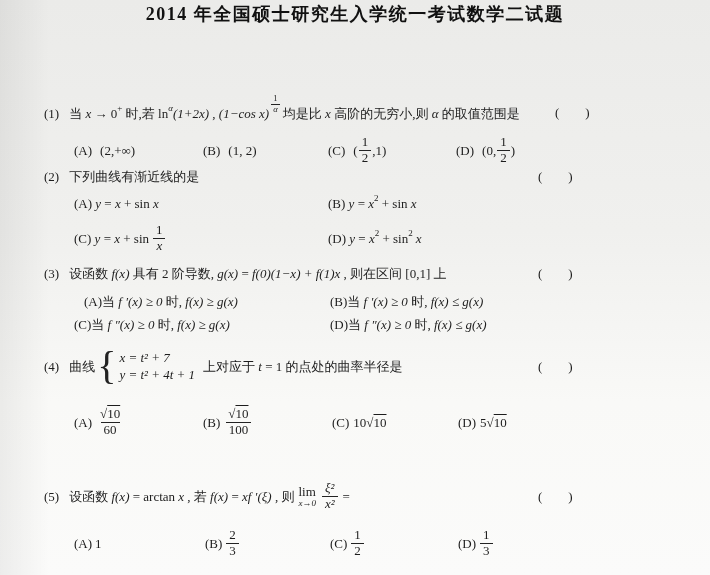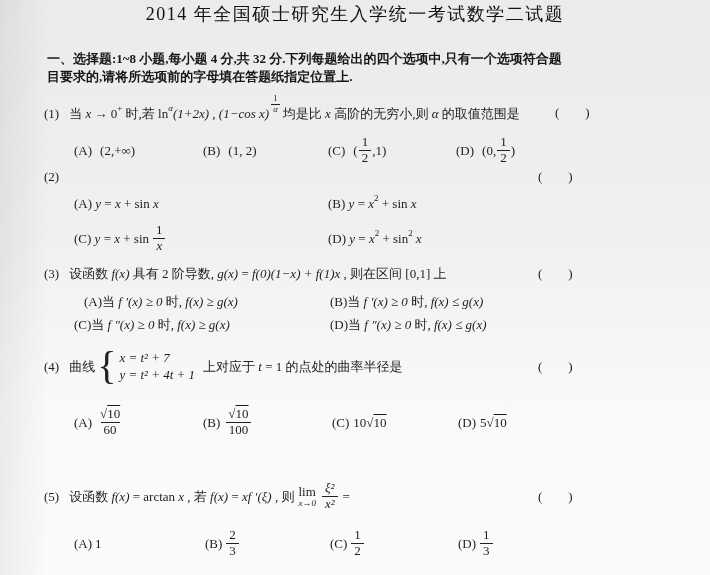--- a/index.html
+++ b/index.html
@@ -9,21 +9,21 @@
     background:linear-gradient(90deg, rgba(0,0,0,0.06) 0, rgba(0,0,0,0) 7%),
                linear-gradient(180deg,#ebebe9 0%,#f0f0ee 40%,#f9f9f7 70%,#fbfbfa 100%);
     color:#1d1d1d;
   }
   .line{
     position:absolute;display:flex;align-items:center;
     white-space:pre;font-size:13px;line-height:15px;color:#1d1d1d;
   }
   .title{
     top:7px;left:0;width:710px;justify-content:center;
-    font-size:18px;font-weight:normal;letter-spacing:1.5px;color:#111;
+    font-size:18px;font-weight:bold;letter-spacing:1.5px;color:#111;
   }
   .instr{font-weight:bold;color:#161616;}
   #i1{left:47px;top:51px;}
   #i2{left:47px;top:69px;}
 
   
   #q1s{left:44px;top:98px;height:30px;}
   #q1blank{left:555px;top:103px;height:18px;}
   #q1a{left:74px;top:133px;height:34px;}
   #q1b{left:203px;top:133px;height:34px;}
@@ -75,31 +75,29 @@
   .sys .brace{font-size:40px;font-weight:400;line-height:38px;transform:scaleY(1.02);margin-right:3px;color:#222;}
   .sys .rows{display:flex;flex-direction:column;font-style:italic;font-size:13px;line-height:17px;}
 </style>
 </head>
 <body>
 
 <div id="page">
 
   <div class="line title">2014 年全国硕士研究生入学统一考试数学二试题</div>
 
-  <div class="line instr" id="i1">一、选择题:1~8 小题,每小题 4 分,共 32 分.下列每题给出的四个选项中,只有一个选项符合题</div>
-  <div class="line instr" id="i2">目要求的,请将所选项前的字母填在答题纸指定位置上.</div>
 
   <div class="line" id="q1s"><span class="c">(1)</span><span style="display: inline-block; width: 10px;"></span><span class="c">当&nbsp;</span><span class="m">x</span><span class="c">&nbsp;→&nbsp;</span><span class="c">0</span><span class="msup">+</span><span class="c">&nbsp;时,若&nbsp;</span><span class="c">ln</span><span class="msup m">α</span><span class="m">(1+2x)</span><span class="c">&nbsp;,&nbsp;</span><span class="m">(1−cos&nbsp;x)</span><span class="sfrac"><span class="fn">1</span><span class="fd m">α</span></span><span class="c">&nbsp;均是比&nbsp;</span><span class="m">x</span><span class="c">&nbsp;高阶的无穷小,则&nbsp;</span><span class="m">α</span><span class="c">&nbsp;的取值范围是</span></div>
   <div class="line" id="q1blank"><span class="c">(</span><span style="display: inline-block; width: 26px;"></span><span class="c">)</span></div>
   <div class="line" id="q1a"><span class="c">(A)</span><span style="display: inline-block; width: 8px;"></span><span class="c">(2,+∞)</span></div>
   <div class="line" id="q1b"><span class="c">(B)</span><span style="display: inline-block; width: 8px;"></span><span class="c">(1,&nbsp;2)</span></div>
   <div class="line" id="q1c"><span class="c">(C)</span><span style="display: inline-block; width: 8px;"></span><span class="c">(</span><span class="frac"><span class="fn">1</span><span class="fd">2</span></span><span class="c">,1)</span></div>
   <div class="line" id="q1d"><span class="c">(D)</span><span style="display: inline-block; width: 8px;"></span><span class="c">(0,</span><span class="frac"><span class="fn">1</span><span class="fd">2</span></span><span class="c">)</span></div>
 
-  <div class="line" id="q2s"><span class="c">(2)</span><span style="display: inline-block; width: 10px;"></span></div>
+  <div class="line" id="q2s"><span class="c">(2)</span><span style="display: inline-block; width: 10px;"></span><span class="c">下列曲线有渐近线的是</span></div>
   <div class="line" id="q2blank"><span class="c">(</span><span style="display: inline-block; width: 26px;"></span><span class="c">)</span></div>
   <div class="line" id="q2a"><span class="c">(A)&nbsp;</span><span class="m">y</span><span class="c">&nbsp;=&nbsp;</span><span class="m">x</span><span class="c">&nbsp;+&nbsp;sin&nbsp;</span><span class="m">x</span></div>
   <div class="line" id="q2b"><span class="c">(B)&nbsp;</span><span class="m">y</span><span class="c">&nbsp;=&nbsp;</span><span class="m">x</span><span class="msup">2</span><span class="c">&nbsp;+&nbsp;sin&nbsp;</span><span class="m">x</span></div>
   <div class="line" id="q2c"><span class="c">(C)&nbsp;</span><span class="m">y</span><span class="c">&nbsp;=&nbsp;</span><span class="m">x</span><span class="c">&nbsp;+&nbsp;sin</span><span style="display: inline-block; width: 3px;"></span><span class="frac"><span class="fn">1</span><span class="fd m">x</span></span></div>
   <div class="line" id="q2d"><span class="c">(D)&nbsp;</span><span class="m">y</span><span class="c">&nbsp;=&nbsp;</span><span class="m">x</span><span class="msup">2</span><span class="c">&nbsp;+&nbsp;sin</span><span class="msup">2</span><span style="display: inline-block; width: 3px;"></span><span class="m">x</span></div>
 
   <div class="line" id="q3s"><span class="c">(3)</span><span style="display: inline-block; width: 10px;"></span><span class="c">设函数&nbsp;</span><span class="m">f(x)</span><span class="c">&nbsp;具有&nbsp;2&nbsp;阶导数,&nbsp;</span><span class="m">g(x)</span><span class="c">&nbsp;=&nbsp;</span><span class="m">f(0)(1−x)&nbsp;+&nbsp;f(1)x</span><span class="c">&nbsp;,&nbsp;则在区间&nbsp;[0,1]&nbsp;上</span></div>
   <div class="line" id="q3blank"><span class="c">(</span><span style="display: inline-block; width: 26px;"></span><span class="c">)</span></div>
   <div class="line" id="q3a"><span class="c">(A)当&nbsp;</span><span class="m">f&nbsp;′(x)&nbsp;≥&nbsp;0</span><span class="c">&nbsp;时,&nbsp;</span><span class="m">f(x)&nbsp;≥&nbsp;g(x)</span></div>
   <div class="line" id="q3b"><span class="c">(B)当&nbsp;</span><span class="m">f&nbsp;′(x)&nbsp;≥&nbsp;0</span><span class="c">&nbsp;时,&nbsp;</span><span class="m">f(x)&nbsp;≤&nbsp;g(x)</span></div>

